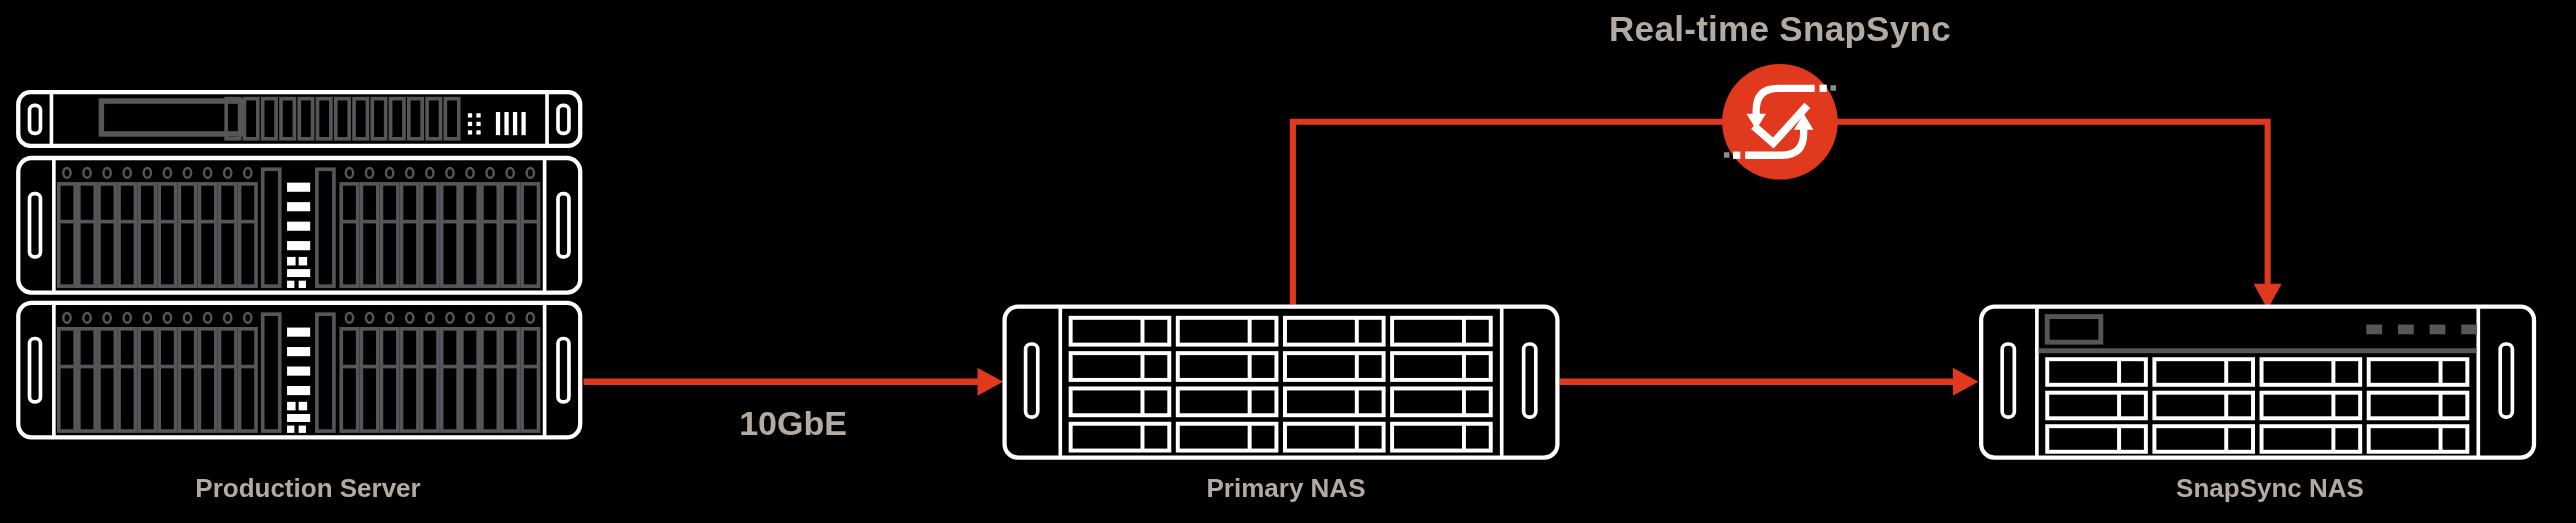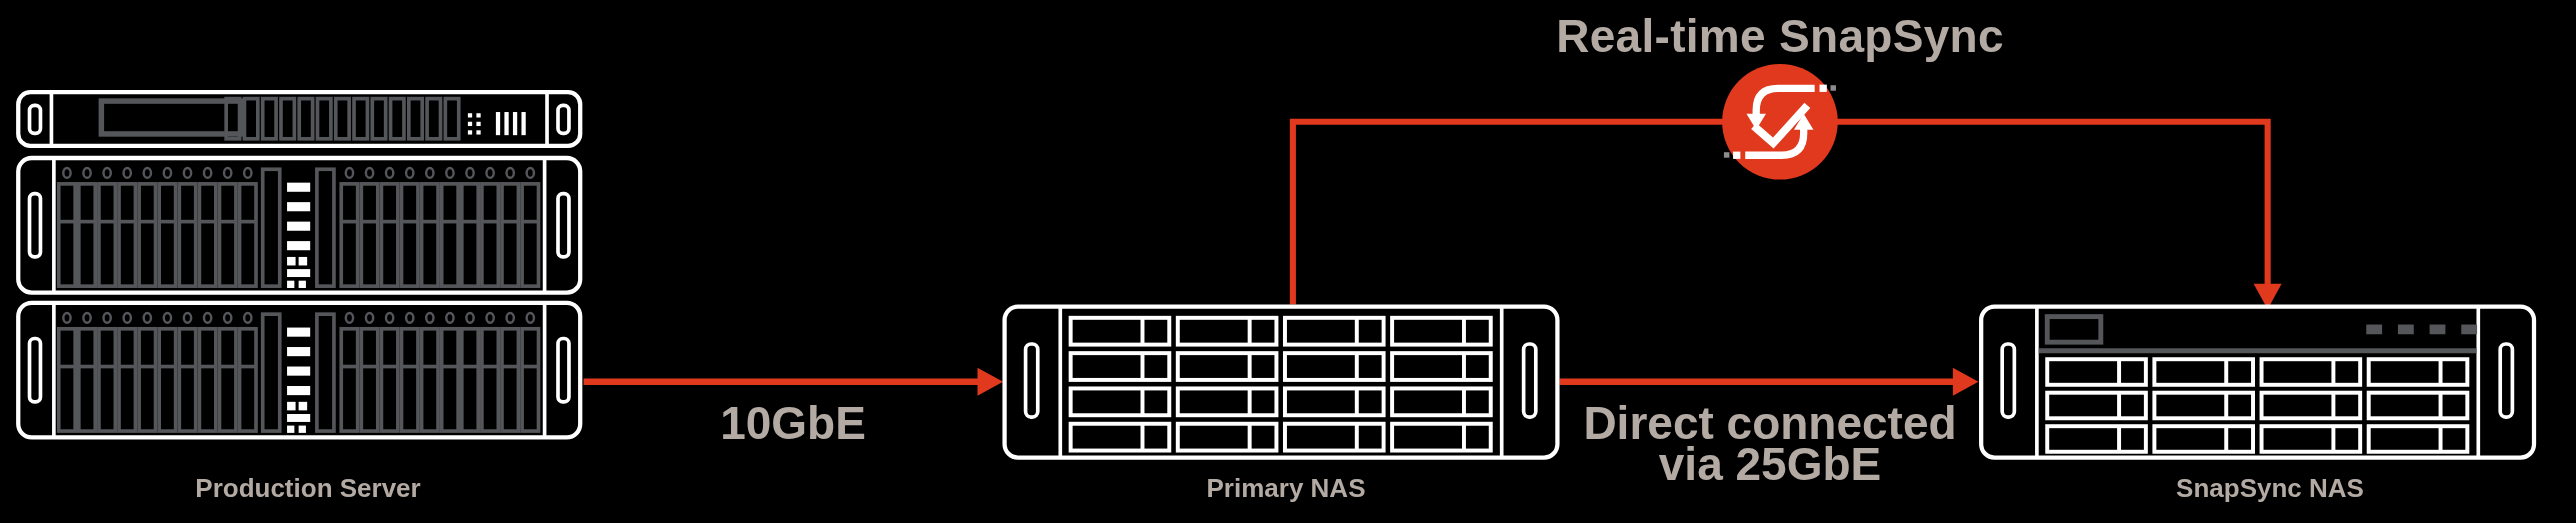--- a/index.html
+++ b/index.html
@@ -12,23 +12,23 @@
   }
   .canvas svg{position:absolute;left:0;top:0;}
   .lbl{
     position:absolute;
     transform:translateX(-50%);
     color:#B4AAA4;
     font-weight:700;
     white-space:nowrap;
     text-align:center;
   }
-  .lbl-title{font-size:46px;letter-spacing:0.3px;}
+  .lbl-title{font-size:35px;letter-spacing:0.3px;}
   .lbl-node{font-size:26px;}
-  .lbl-link{font-size:46px;line-height:41px;}
+  .lbl-link{font-size:34px;line-height:41px;}
 </style>
 </head>
 <body>
 
 <div class="canvas">
 
   <svg width="2576" height="523" viewBox="0 0 4228 859">
 
     <g id="arrow1">
         <line x1="957" y1="627" x2="1606" y2="627" fill="none" stroke="#E0391D" stroke-width="11"></line>
@@ -324,24 +324,20 @@
         <rect x="18" y="144" width="12" height="12" fill="#FFFFFF"></rect>
         <rect x="3" y="145" width="9" height="9" fill="#FFFFFF" opacity="0.55"></rect>
         <polyline points="52,102 84,130 140,68" fill="none" stroke="#FFFFFF" stroke-width="13"></polyline>
       </g>
   </svg>
 
   <div class="lbl lbl-title" style="left:1780px;top:8.5px;">Real-time SnapSync</div>
 
   <div class="lbl lbl-link" style="left:793px;top:403px;">10GbE</div>
 
-  <div class="lbl lbl-link" style="left:1770px;top:403px;">
-    <div>Direct connected</div>
-    <div>via 25GbE</div>
-  </div>
 
   <div class="lbl lbl-node" style="left:308px;top:473px;">Production Server</div>
 
   <div class="lbl lbl-node" style="left:1286px;top:473px;">Primary NAS</div>
 
   <div class="lbl lbl-node" style="left:2270px;top:473px;">SnapSync NAS</div>
 </div>
 
 
 </body></html>

